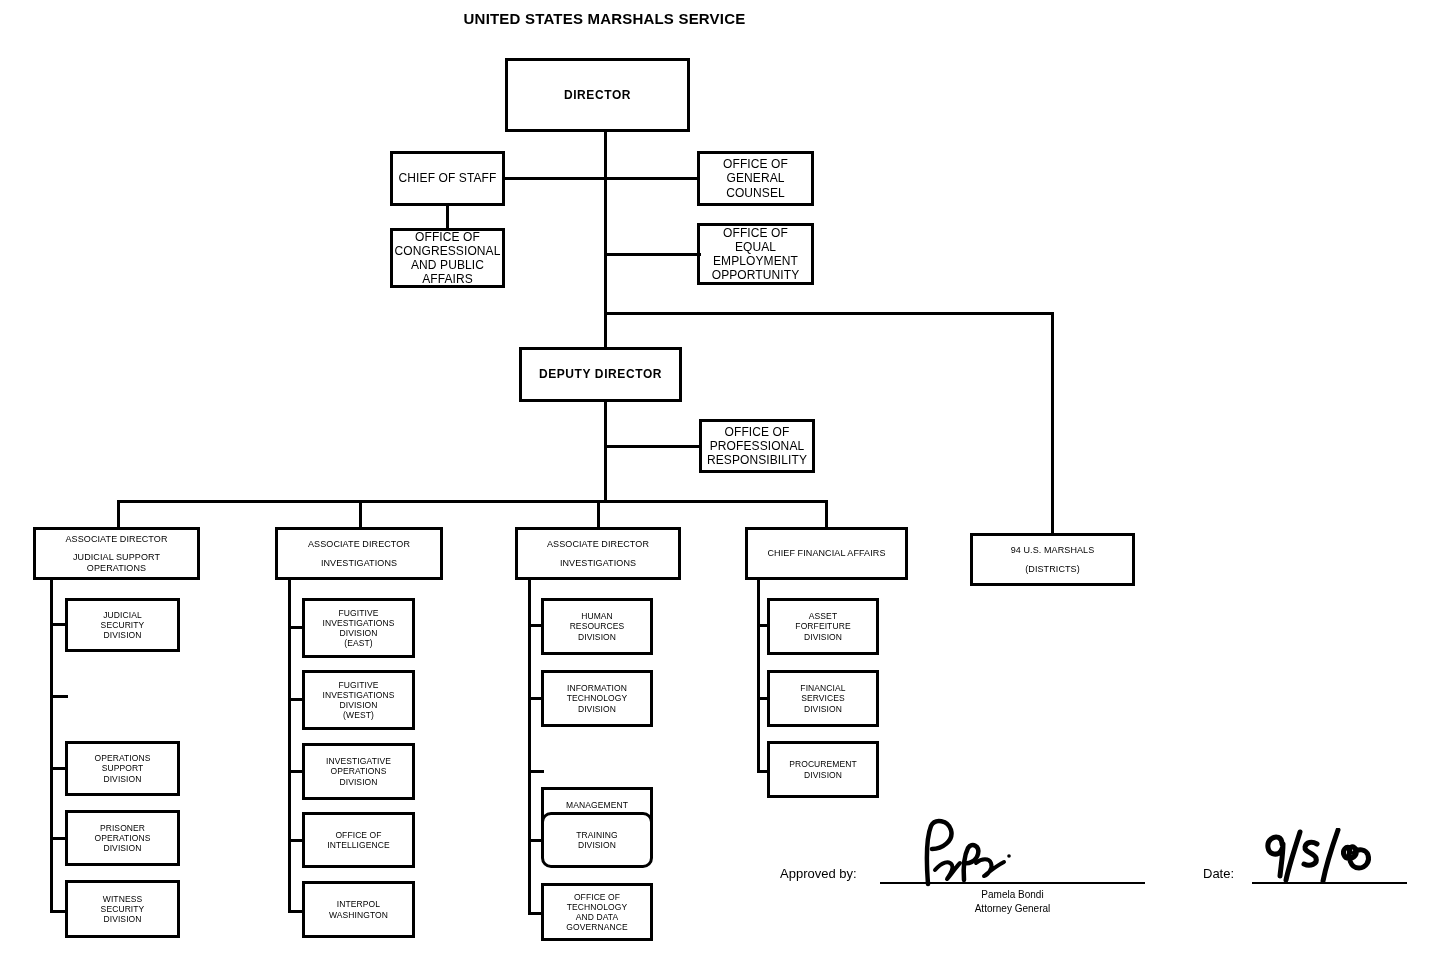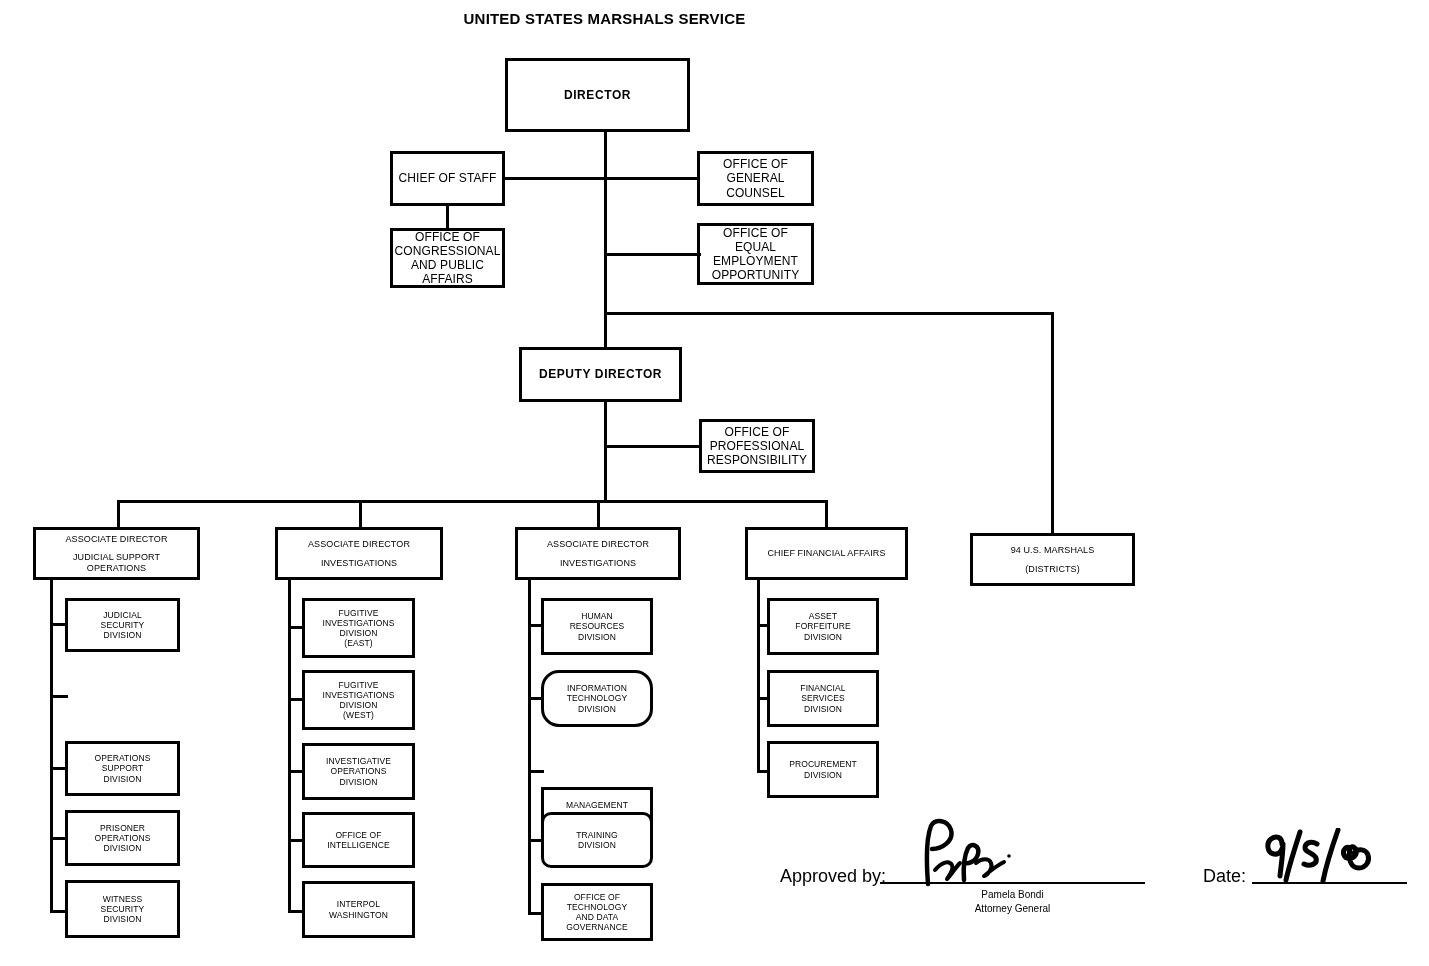--- a/index.html
+++ b/index.html
@@ -18,21 +18,21 @@
   .lvl1{font-size:12px;font-weight:bold;letter-spacing:0.6px;}
   .lvl2{font-size:12px;letter-spacing:0.1px;}
   .adbox{font-size:9px;letter-spacing:0.1px;}
   .adbox .l2{margin-top:8px;}
   .divbox{font-size:8.5px;letter-spacing:0.1px;}
 
   .ln{position:absolute;background:#000;}
   .v{width:3px;}
   .h{height:3px;}
 
-  .approve{position:absolute;font-size:18px;}
+  .approve{position:absolute;font-size:13px;}
   .sigline{position:absolute;background:#000;height:2px;}
   .signame{position:absolute;text-align:center;font-size:10px;line-height:1.35;}
   .sigimg{position:absolute;}
 </style>
 </head>
 <body>
 
 <div id="canvas">
 
   <div class="title">UNITED STATES MARSHALS SERVICE</div>
@@ -157,21 +157,21 @@
     <span class="ml">INTERPOL<br>WASHINGTON</span>
     </div>
   <div class="ln h" style="left:288px;top:910px;width:17px;"></div>
 
   <div class="ln v" style="left:528px;top:578px;height:337px;"></div>
   <div class="box divbox" style="left:541px;top:598px;width:112px;height:57px;">
     <span class="ml">HUMAN<br>RESOURCES<br>DIVISION</span>
     </div>
   <div class="ln h" style="left:528px;top:624px;width:16px;"></div>
 
-  <div class="box divbox" style="left:541px;top:670px;width:112px;height:57px;border-radius:18px;">
+  <div class="box divbox" style="left:541px;top:670px;width:112px;height:57px;">
     <span class="ml">INFORMATION<br>TECHNOLOGY<br>DIVISION</span>
     </div>
   <div class="ln h" style="left:528px;top:697px;width:16px;"></div>
 
   <div class="box divbox" style="left:541px;top:787px;width:112px;height:57px;">
     <span class="ml">MANAGEMENT<br>SUPPORT<br>DIVISION</span>
     </div>
   <div class="ln h" style="left:528px;top:770px;width:16px;"></div>
 
   <div class="box divbox" style="left:541px;top:812px;width:112px;height:56px;border-radius:10px;">

